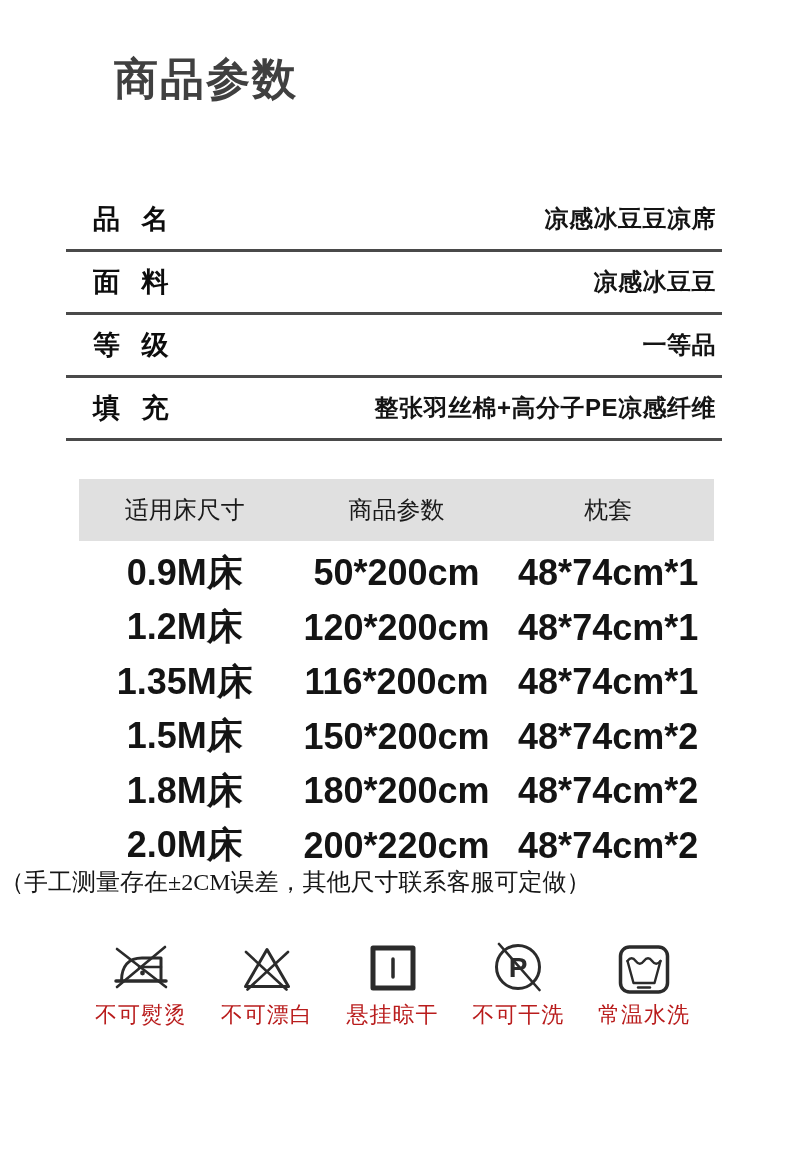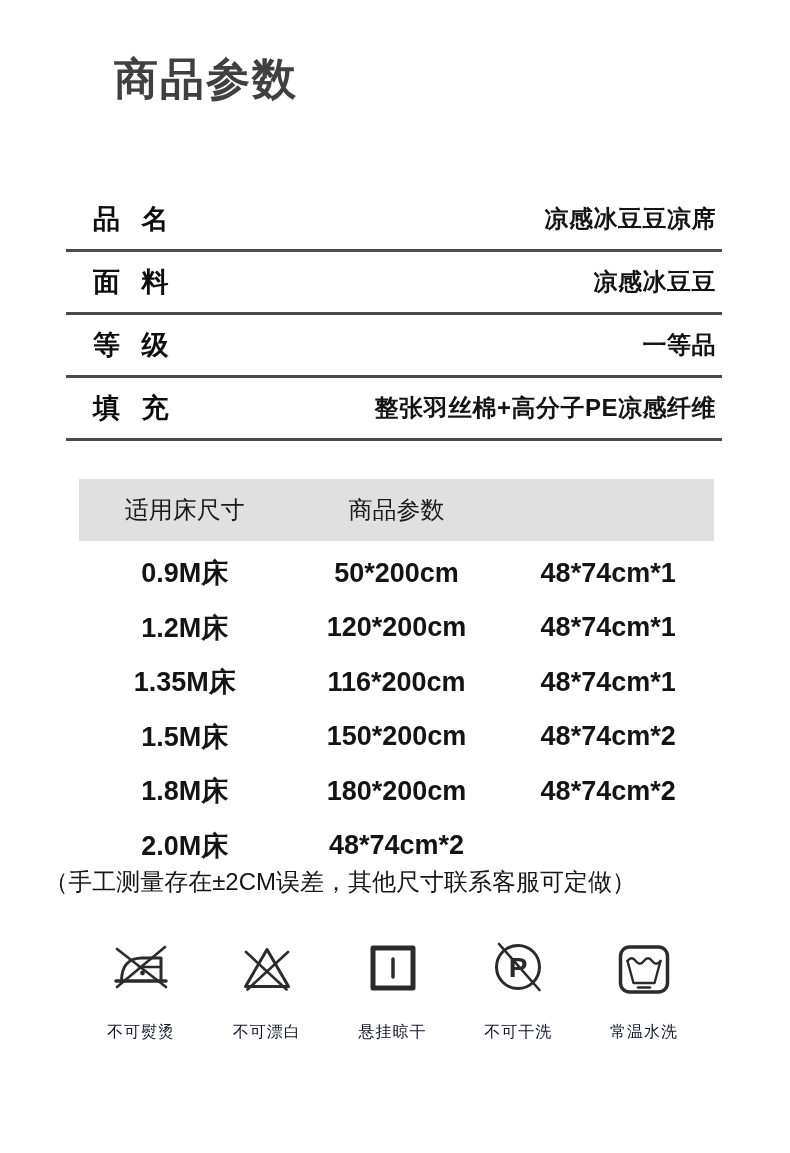--- a/index.html
+++ b/index.html
@@ -24,34 +24,34 @@
   .spec-value { font-size:24px; font-weight:600; color:#141414; letter-spacing:0.5px; }
   
   .size-table { position:absolute; left:79px; top:479px; width:635px; }
   .size-header {
     height:62px; background:#e0e0e0;
     display:grid; grid-template-columns:1fr 1fr 1fr; align-items:center;
   }
   .size-header .cell { text-align:center; font-size:24px; font-weight:400; color:#1a1a1a; }
   .size-body { padding-top:5px; }
   .size-row { height:54.5px; display:grid; grid-template-columns:1fr 1fr 1fr; align-items:center; }
-  .size-row .cell { text-align:center; font-size:27px; font-weight:600; color:#141414; }
+  .size-row .cell { text-align:center; font-size:36px; font-weight:600; color:#141414; }
   
   .size-note {
     position:absolute; left:0; top:866px; width:636px;
-    text-align:right; font-size:24px; font-weight:500; color:#161616;
+    text-align:left; font-size:24px; font-weight:500; color:#161616;font-family:Liberation Serif, serif;
   }
   
   .care-row {
     position:absolute; left:82px; top:936px; width:621px;
     display:flex; justify-content:space-between;
   }
   .care-item { width:118px; display:flex; flex-direction:column; align-items:center; }
   .care-item svg { width:64px; height:64px; display:block; }
-  .care-label { margin-top:22px; font-size:16px; font-weight:400; color:#0f172a; letter-spacing:1px; }
+  .care-label { margin-top:0; font-size:22px; font-weight:400; color:#b91c1c; letter-spacing:1px; }
   .stroke { fill:none; stroke:#2b2b2b; stroke-linecap:round; stroke-linejoin:round; }
 </style>
 </head>
 <body>
 
 <div class="page">
 
   <div class="page-title">商品参数</div>
 
   <div class="specs">
@@ -70,20 +70,21 @@
     <div class="spec-row">
       <span class="spec-label">填 充</span>
       <span class="spec-value">整张羽丝棉+高分子PE凉感纤维</span>
     </div>
   </div>
 
   <div class="size-table">
     <div class="size-header">
       <span class="cell">适用床尺寸</span>
       <span class="cell">商品参数</span>
+      <span class="cell">枕套</span>
     </div>
     <div class="size-body">
       <div class="size-row">
         <span class="cell">0.9M床</span>
         <span class="cell">50*200cm</span>
         <span class="cell">48*74cm*1</span>
       </div>
       <div class="size-row">
         <span class="cell">1.2M床</span>
         <span class="cell">120*200cm</span>
@@ -99,20 +100,21 @@
         <span class="cell">150*200cm</span>
         <span class="cell">48*74cm*2</span>
       </div>
       <div class="size-row">
         <span class="cell">1.8M床</span>
         <span class="cell">180*200cm</span>
         <span class="cell">48*74cm*2</span>
       </div>
       <div class="size-row">
         <span class="cell">2.0M床</span>
+        <span class="cell">200*220cm</span>
         <span class="cell">48*74cm*2</span>
       </div>
     </div>
   </div>
 
   <div class="size-note">（手工测量存在±2CM误差，其他尺寸联系客服可定做）</div>
 
   <div class="care-row">
 
     <div class="care-item">

